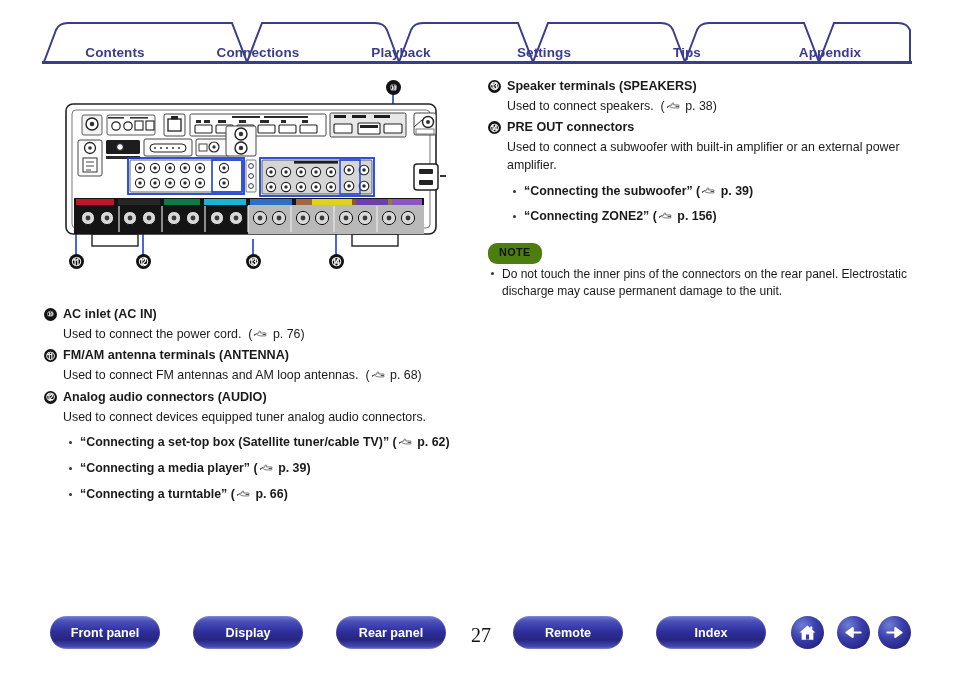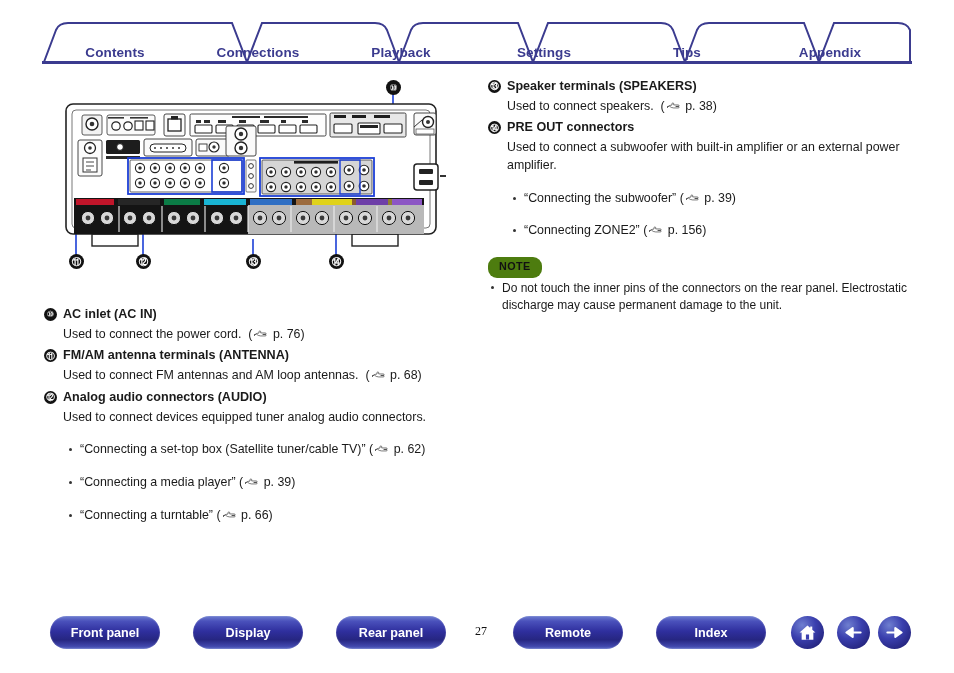--- a/index.html
+++ b/index.html
@@ -35,21 +35,21 @@
     font-weight:bold;font-size:12.6px;margin-top:4px;
   }
   .num{
     flex:0 0 auto;width:13px;height:13px;border-radius:50%;
     background:#121212;color:#fff;font-size:8.6px;font-weight:bold;
     display:flex;align-items:center;justify-content:center;
     margin-top:2px;font-family:"DejaVu Sans", sans-serif;
   }
   .desc{margin-left:19px;margin-top:2px;}
   ul.blist{margin:2px 0 0 0;padding:0 0 0 36px;list-style:none;}
-  ul.blist li{position:relative;margin:15px 0;}
+  ul.blist li{position:relative;margin:8px 0;font-weight:bold;}
   ul.blist li::before{
     content:"";position:absolute;left:-11px;top:7px;
     width:3px;height:3px;border-radius:50%;background:#333;
   }
   .ref{white-space:nowrap;}
   .hand{
     display:inline-block;vertical-align:-2px;width:15px;height:11px;
     margin:0 1px;
   }
   
@@ -74,21 +74,21 @@
       #6f7fd0 0%, #4a51bb 16%, #2f2f9e 46%, #262681 72%, #4248ad 92%, #6573c8 100%);
     box-shadow:inset 0 0 0 1px rgba(255,255,255,.10);
   }
   .circbtn{
     position:absolute;top:0;width:33px;height:33px;border-radius:50%;
     background:radial-gradient(circle at 34% 28%, #6f7fd0 0%, #3a3fae 42%, #262681 78%, #3b41a6 100%);
     display:flex;align-items:center;justify-content:center;
   }
   .pagenum{
     position:absolute;top:8px;left:455px;width:44px;text-align:center;
-    font-size:12px;color:#111;font-family:"Liberation Serif", serif;
+    font-size:20px;color:#111;font-family:"Liberation Serif", serif;
   }
 </style>
 </head>
 <body>
 
 <div class="tabbar">
   <svg width="870" height="44" viewBox="0 0 870 44">
     <g fill="none" stroke="#3b3b8f" stroke-width="2">
       <path d="M2,42 L14,10 Q17,3 26,3 L190,3 L205,42 L220,3 L333,3 Q342,3 345,10 L357,42"></path>
       <path d="M357,42 L369,10 Q372,3 381,3 L476,3 L491,42 L506,3 L619,3 Q628,3 631,10 L643,42"></path>

